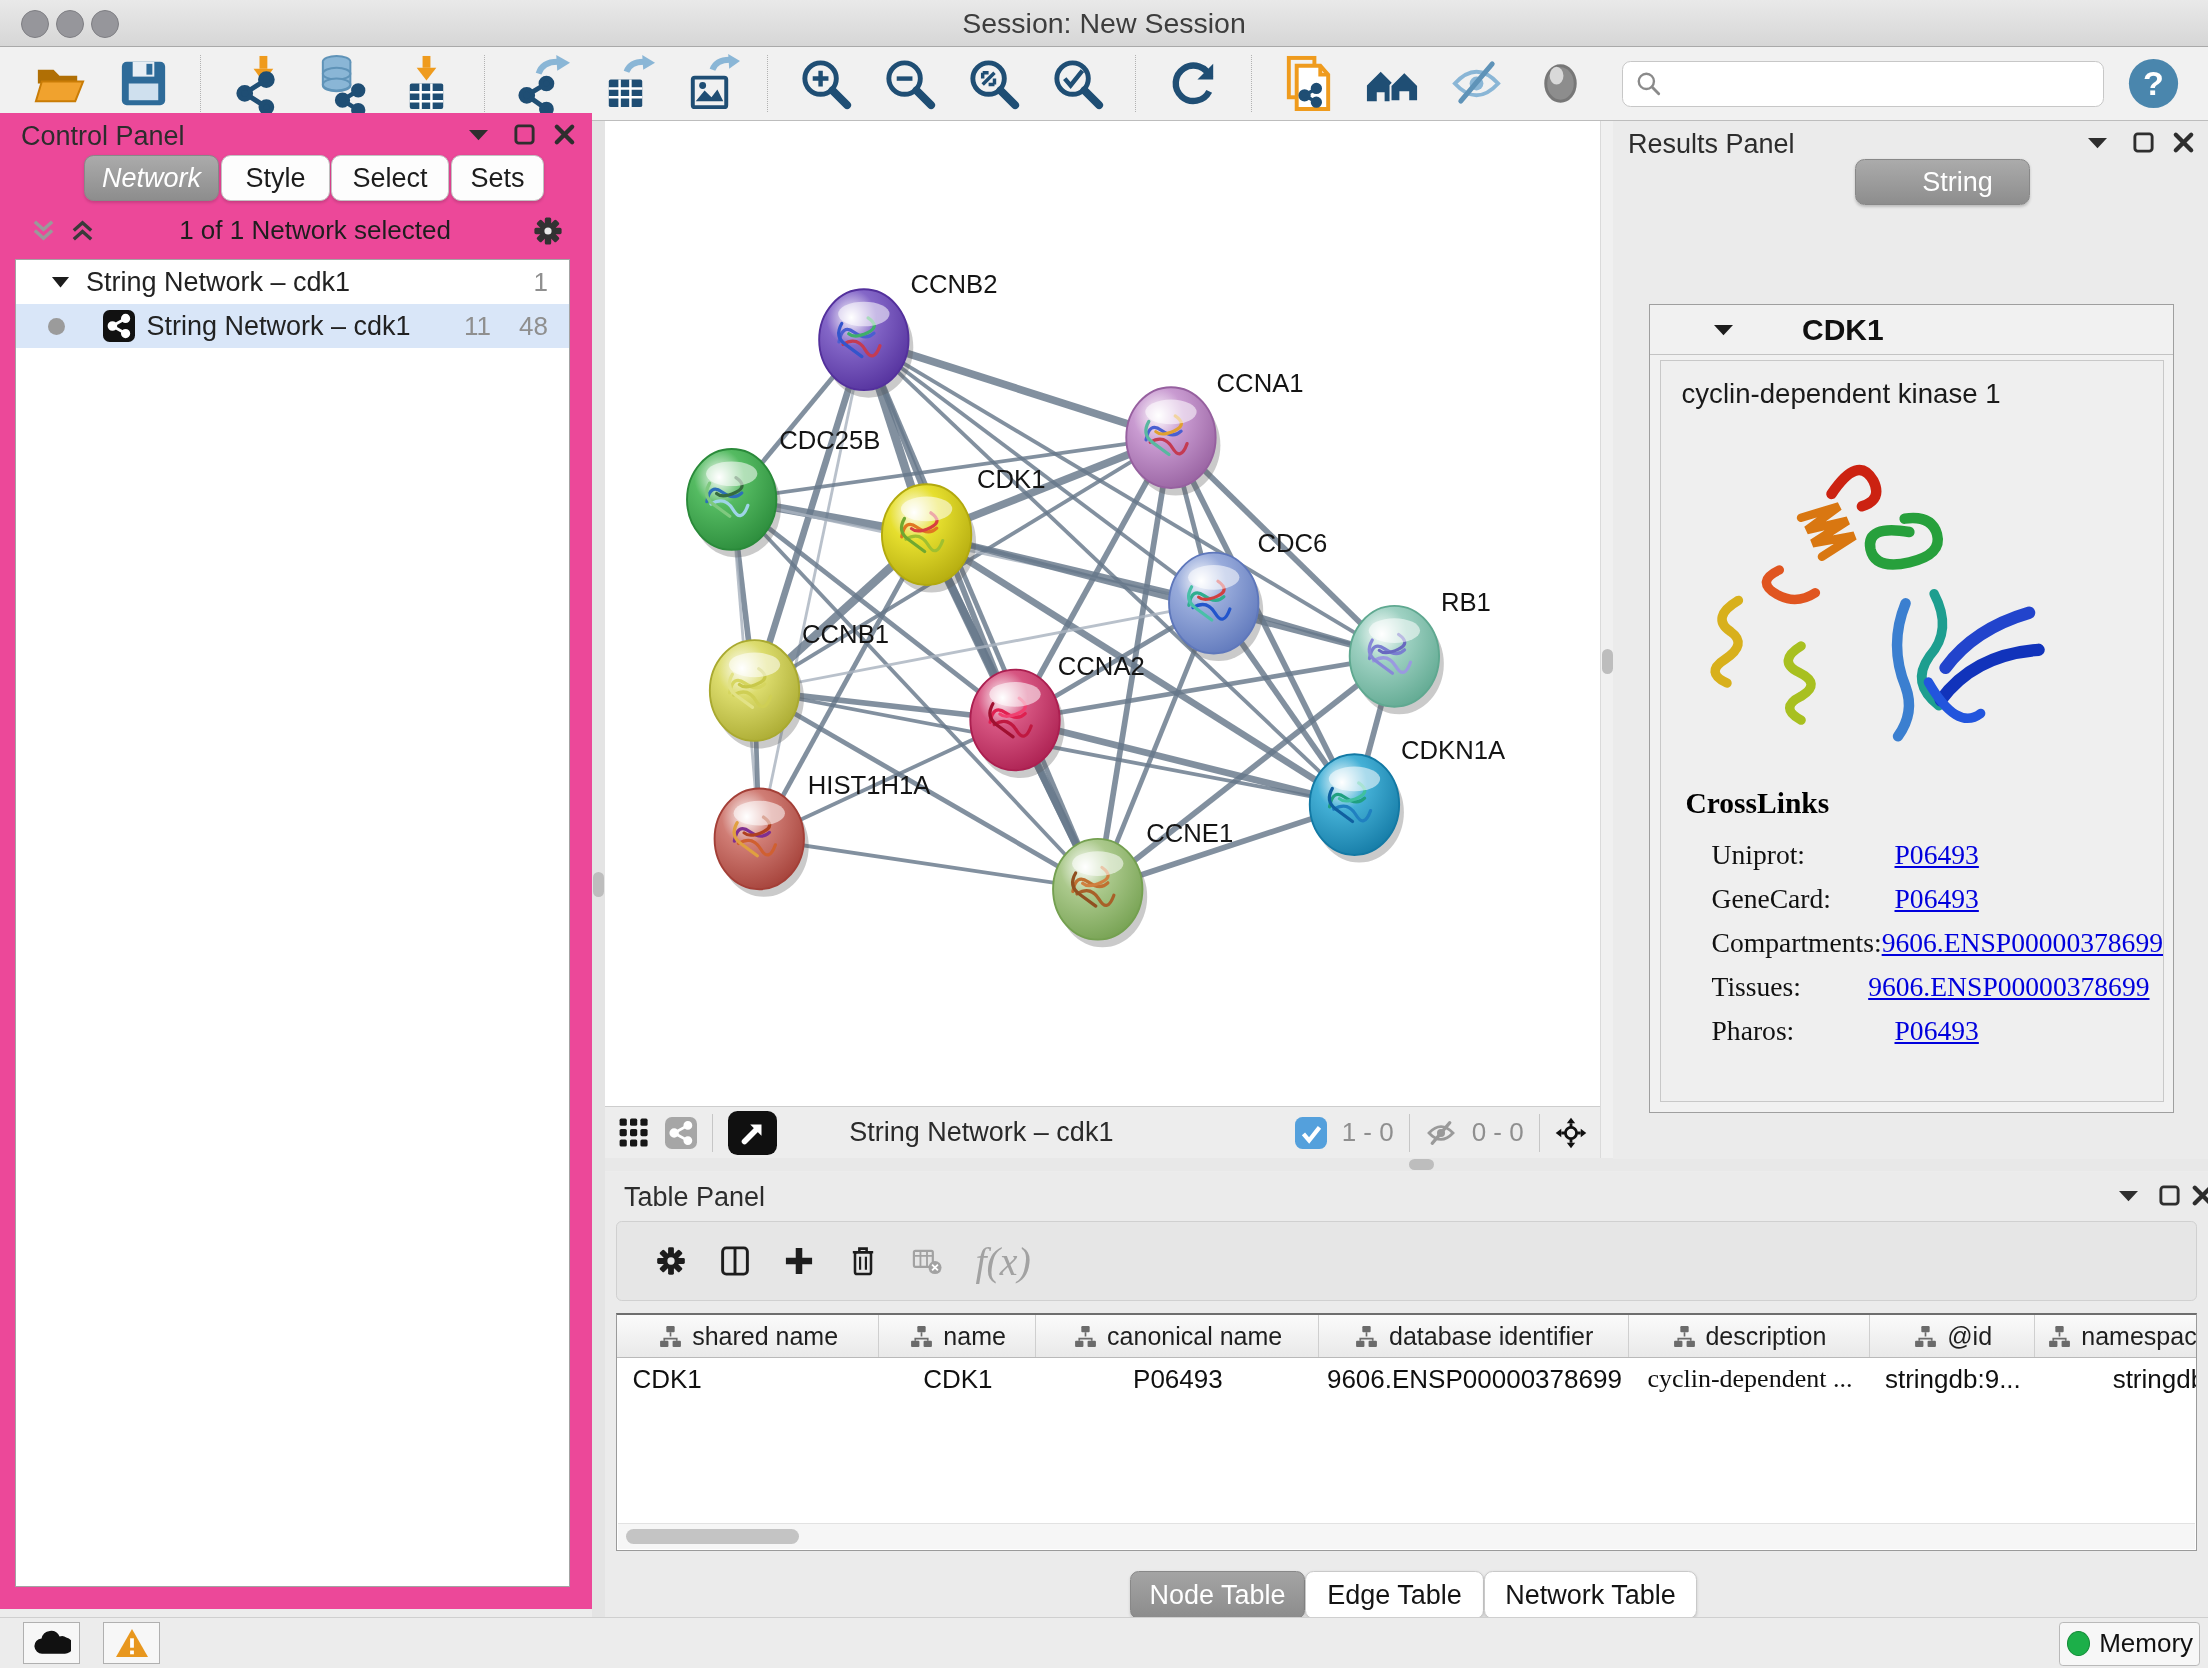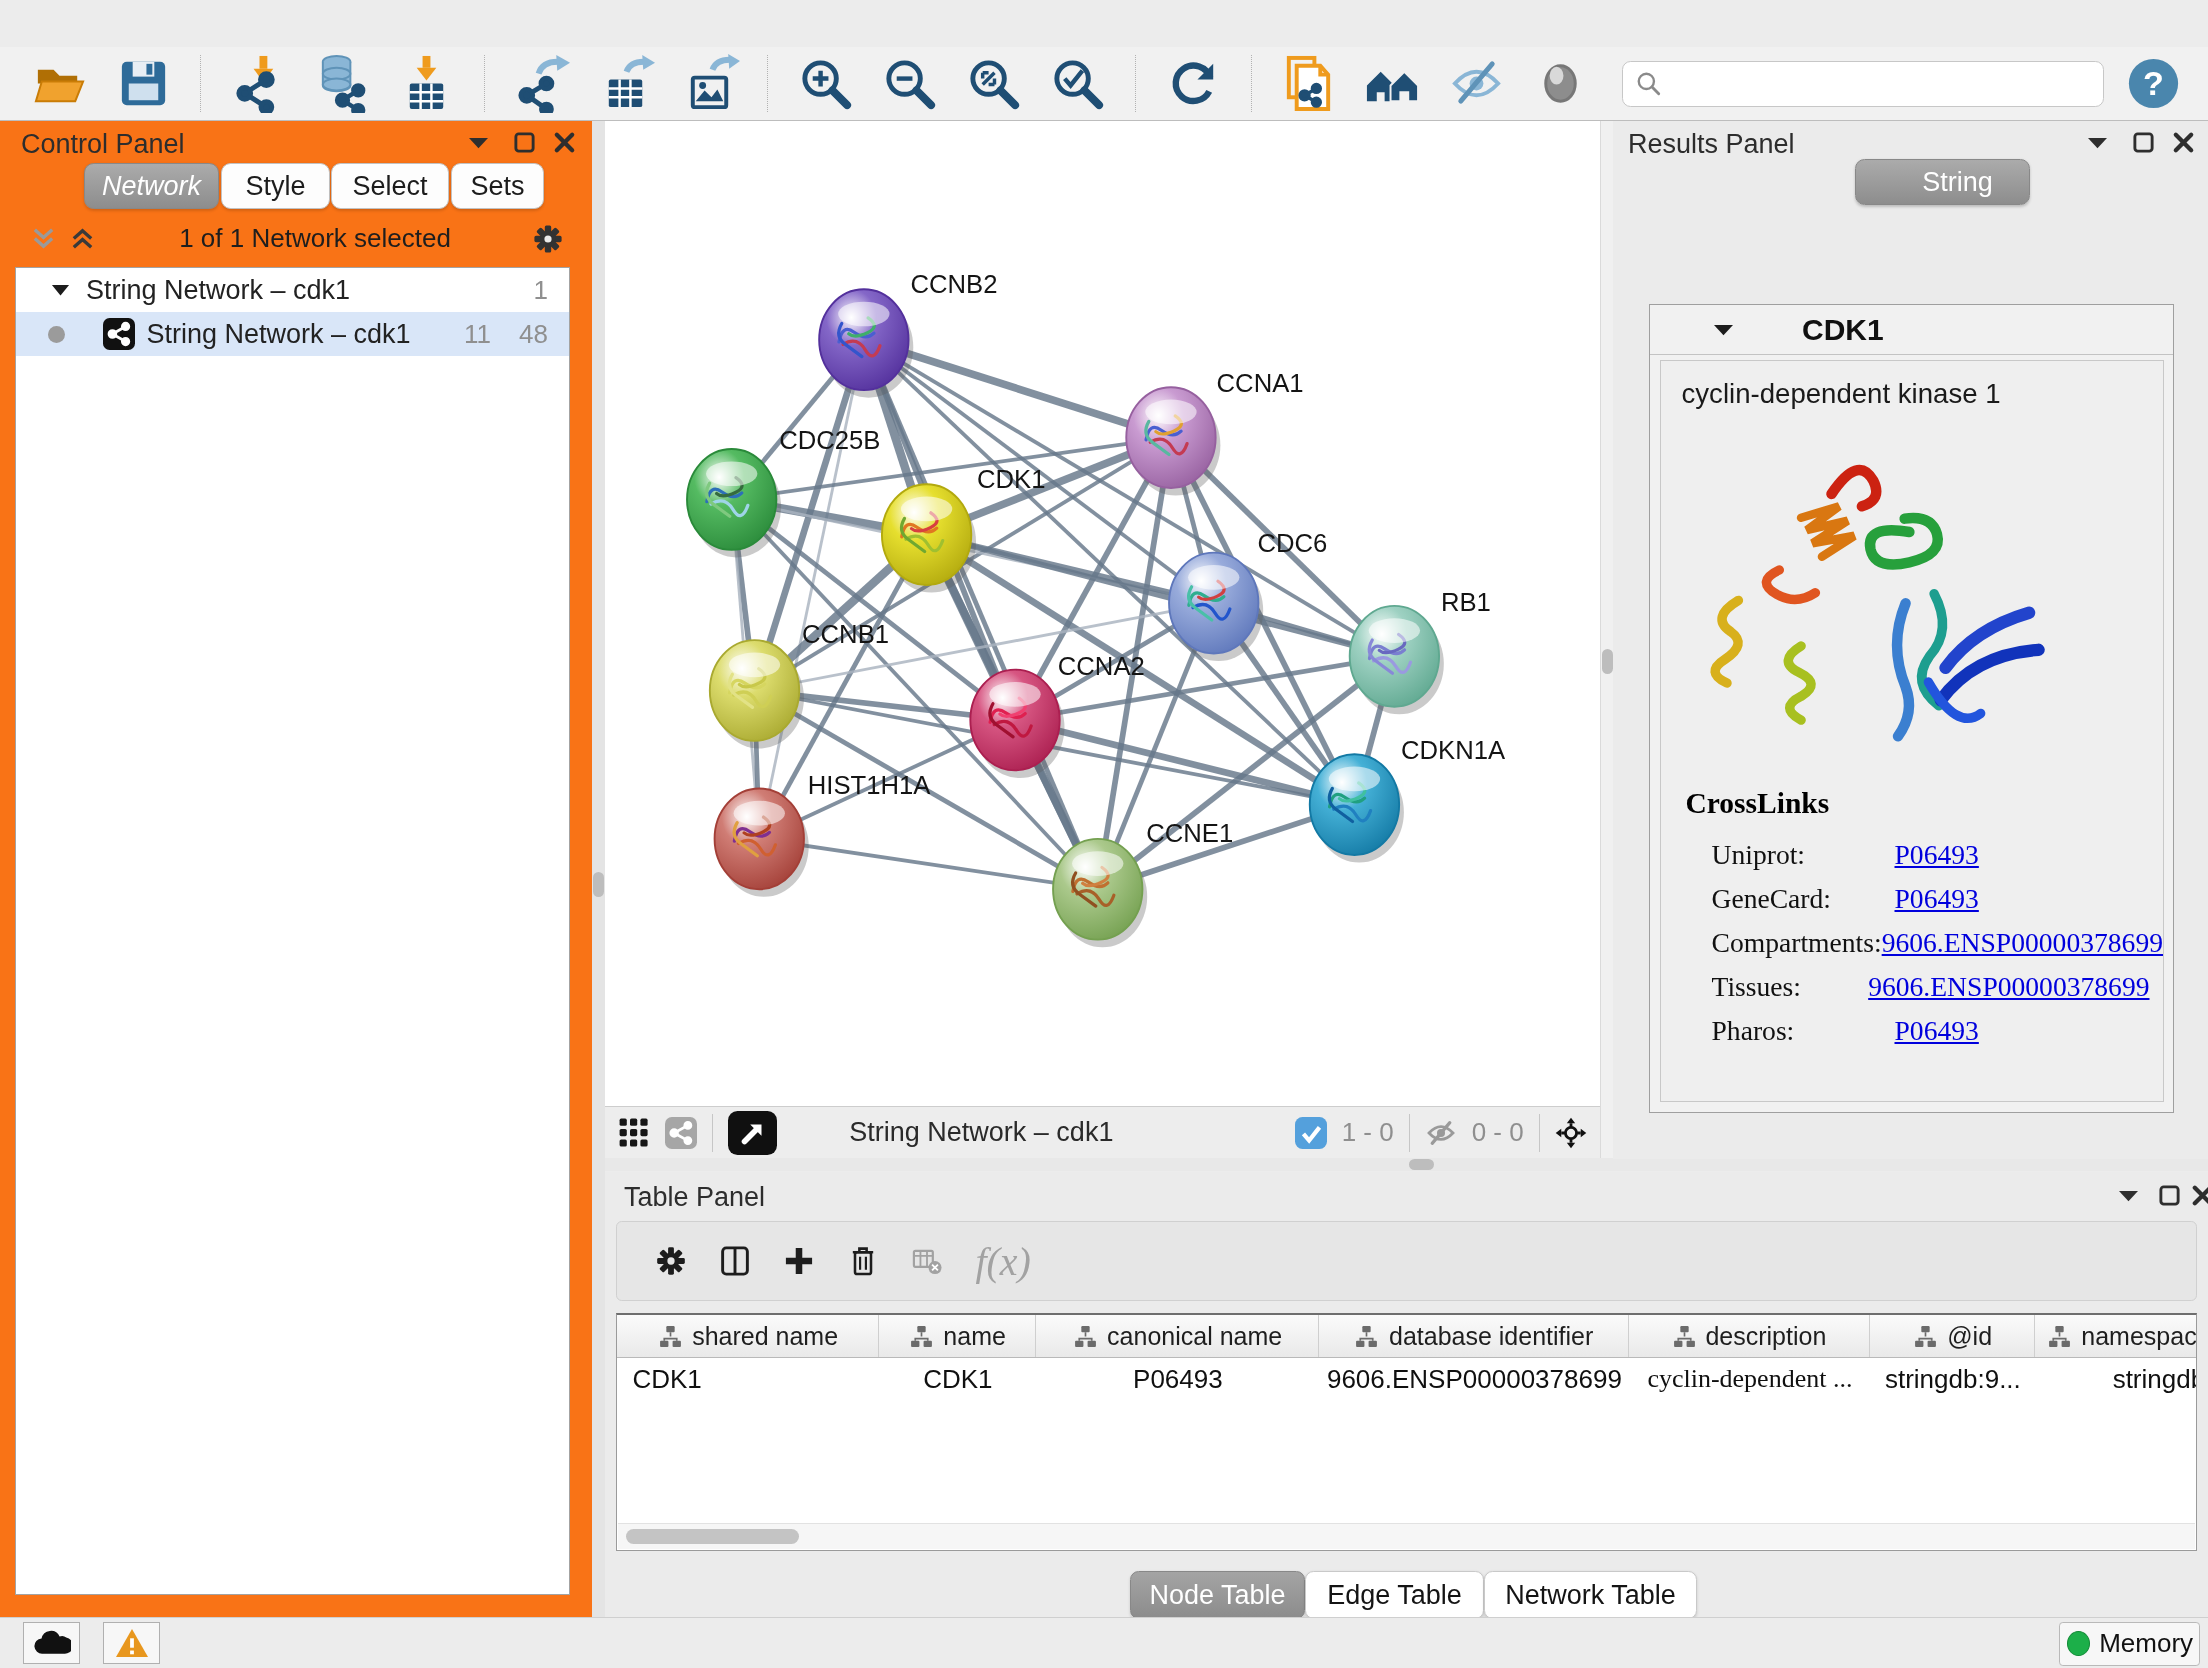--- a/index.html
+++ b/index.html
@@ -24,21 +24,21 @@
   .searchbox{margin-left:auto;width:457px;height:44px;background:#fff;border:1.9px solid #c7c7c7;
     border-radius:8.6px;display:flex;align-items:center;padding:0 11.4px;gap:7.6px;flex:0 0 auto;}
   .searchbox input{border:none;outline:none;flex:1;font-size:25px;font-family:"Liberation Sans",sans-serif;background:transparent;}
   .helpbtn{width:53px;height:53px;flex:0 0 auto;display:flex;align-items:center;justify-content:center;}
 
   
   .phdr-title{font-size:27px;color:#2d2d2d;}
   .picon{display:inline-flex;align-items:center;justify-content:center;width:32px;height:32px;}
 
   
-  .control-panel{left:0;top:121px;width:592px;height:1496px;background:#f97316;}
+  .control-panel{left:0;top:113px;width:592px;height:1496px;background:#ec4899;}
   .cp-tab{position:absolute;top:42px;height:44px;border:1px solid #c2c2c2;border-radius:9.5px;
     background:#fdfdfd;color:#1c1c1c;font-size:27px;display:flex;align-items:center;
     justify-content:center;box-shadow:0 1.9px 2.9px rgba(0,0,0,.15);cursor:default;}
   .cp-tab.active{background:linear-gradient(#ababab,#8d8d8d);color:#fff;border-color:#888;}
   .cp-sub{position:absolute;left:0;top:91px;width:592px;height:53px;display:flex;align-items:center;}
   .cp-status{flex:1;text-align:center;font-size:26px;color:#1e1e1e;}
   .cp-list{position:absolute;left:15px;top:146px;width:555px;height:1328px;background:#fff;
     border:1px solid #a3a3a3;box-sizing:border-box;}
   .cp-row{position:relative;height:44px;display:flex;align-items:center;font-size:27px;}
   .cp-row.selected{background:#d9e6f8;}
@@ -116,20 +116,26 @@
   .memory-btn{position:absolute;right:7.6px;top:3.8px;width:139px;height:42px;background:#f7f7f7;
     border:1px solid #b9b9b9;border-radius:3.8px;display:flex;align-items:center;justify-content:center;gap:9.5px;
     font-size:26px;color:#111;}
   .mem-dot{width:21px;height:23px;border-radius:50%;background:#1caf49;border:1px solid #128a36;}
 </style>
 </head>
 <body>
 
 <div id="app">
 
+  <div class="abs titlebar">
+    <div class="tlight" style="left:21px"></div>
+    <div class="tlight" style="left:56px"></div>
+    <div class="tlight" style="left:91px"></div>
+    <div class="win-title">Session: New Session</div>
+  </div>
 
   <div class="abs toolbar">
     <div class="tbtn">
         <svg width="59" height="59" viewBox="0 0 60 60">
           <path d="M8 16h16l6 6h18v8H8z" fill="#b06f05"></path>
           <path d="M12 28h42l-8 20H6z" fill="#f0a22e" stroke="#c97c06" stroke-width="2"></path>
         </svg>
       </div>
     <div class="tbtn">
         <svg width="59" height="59" viewBox="0 0 60 60">

